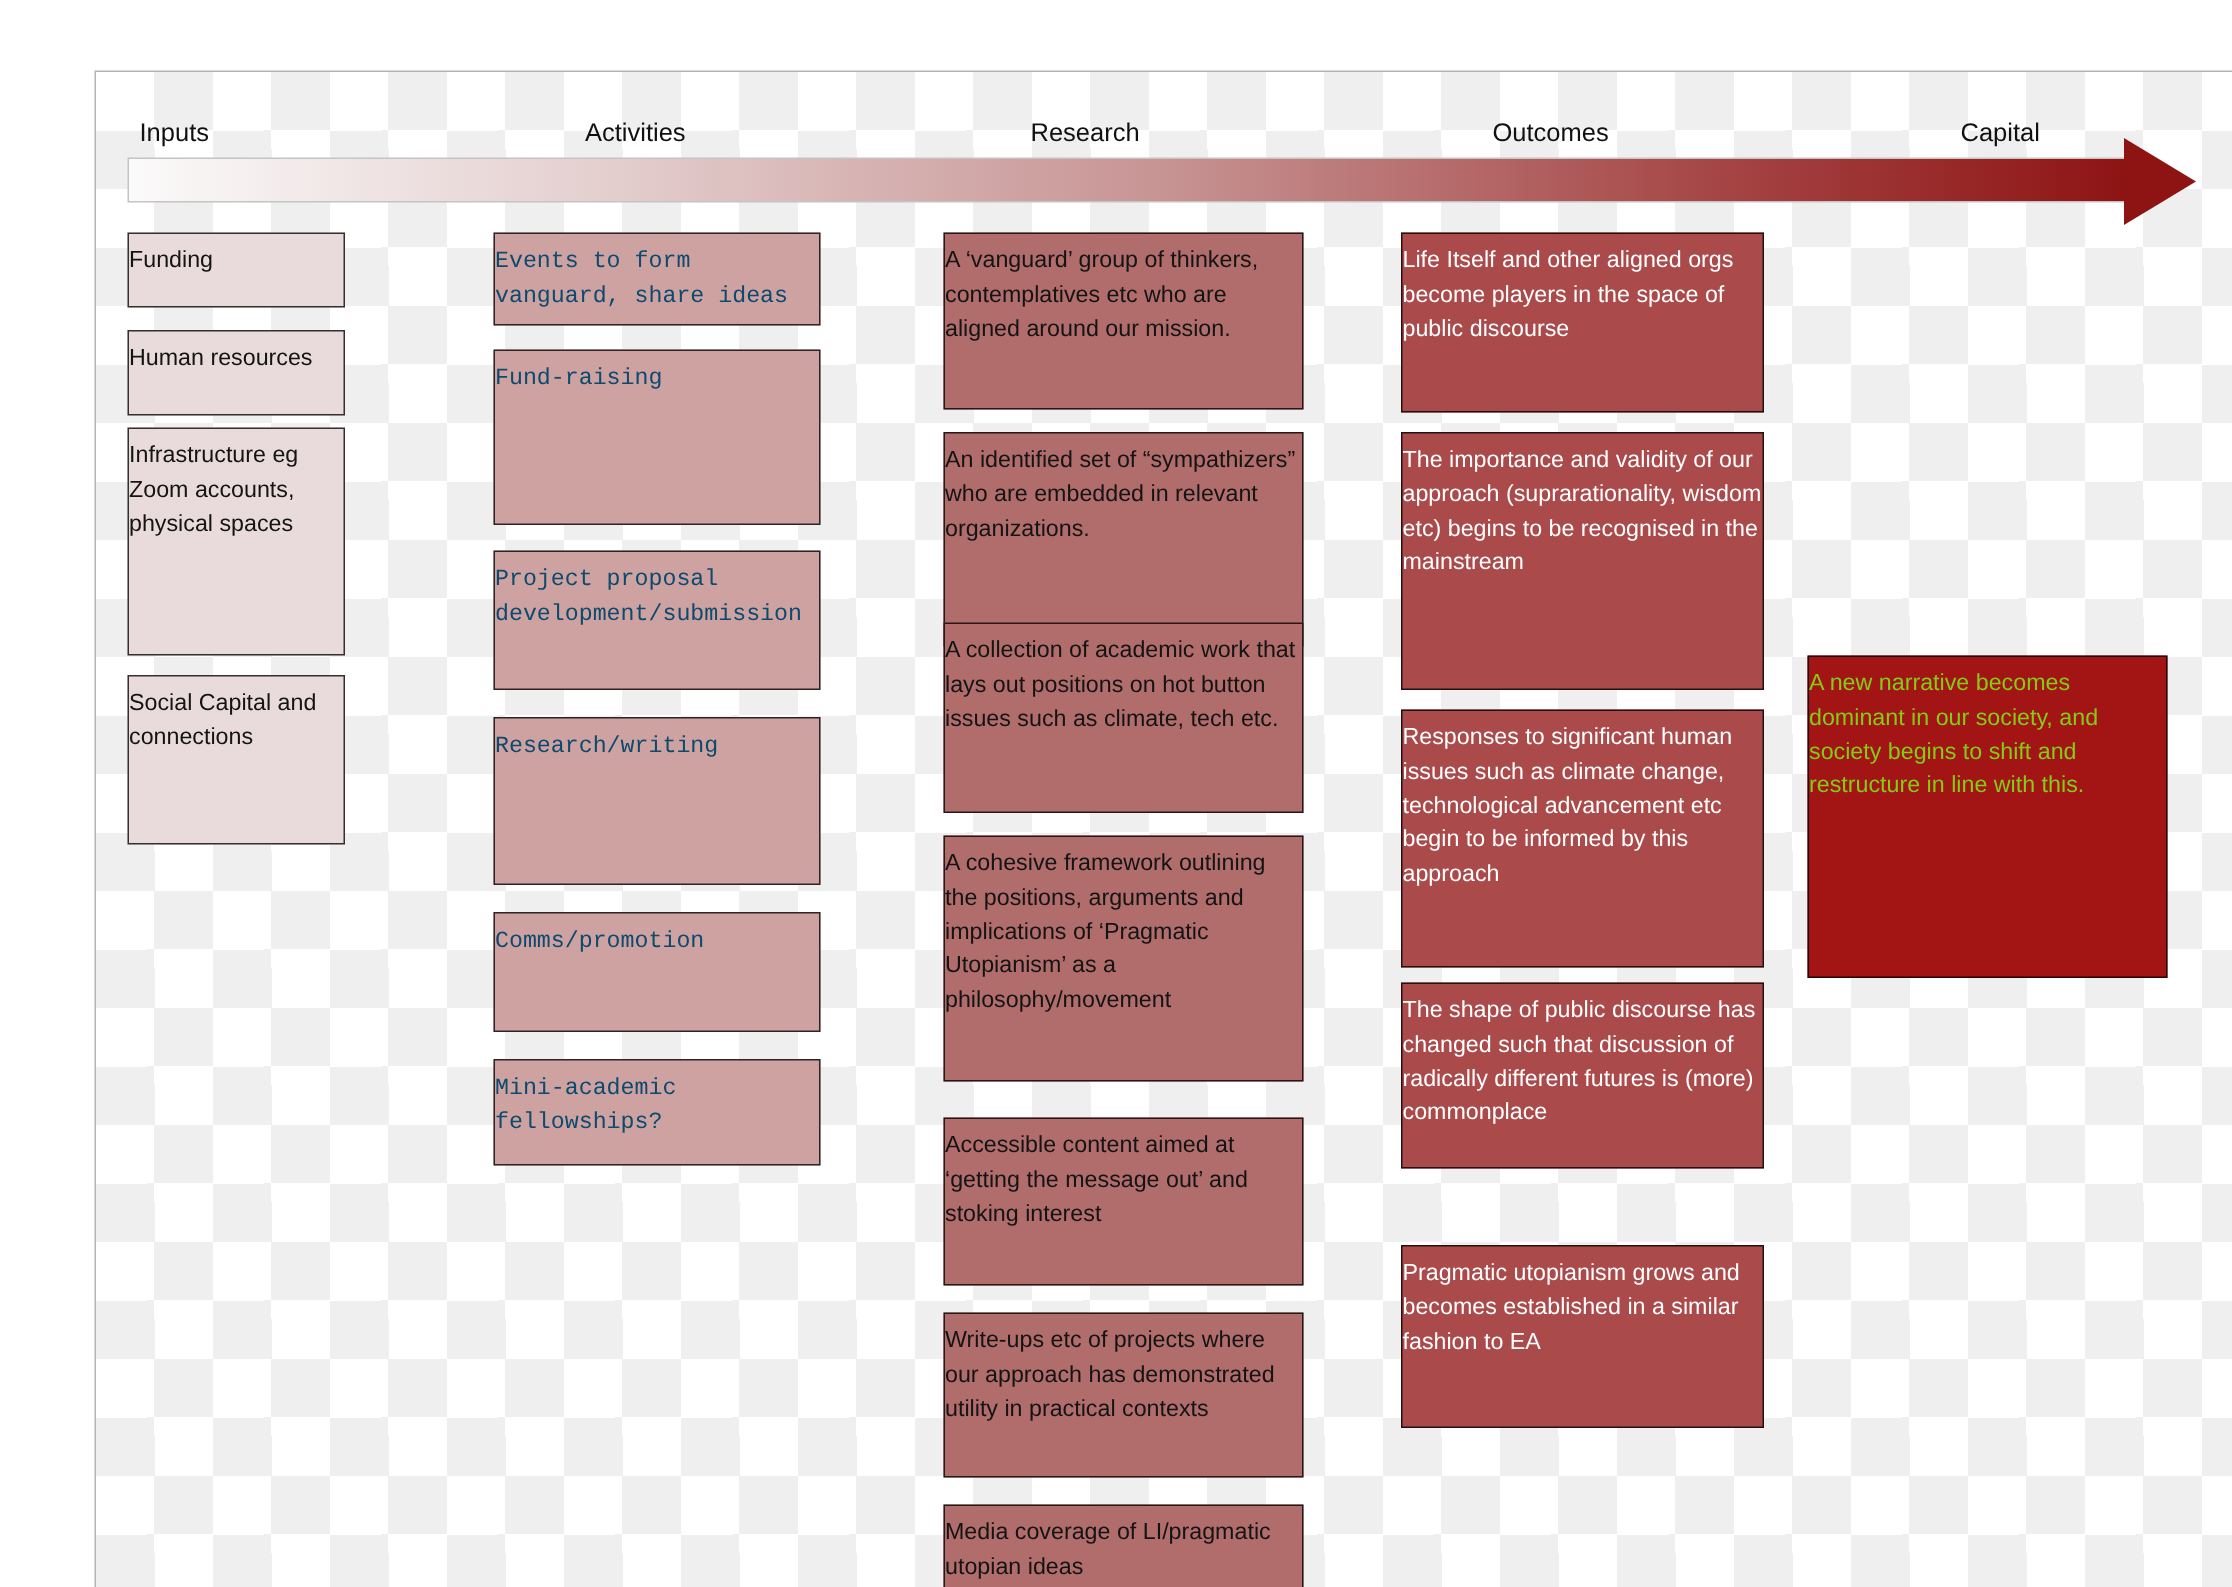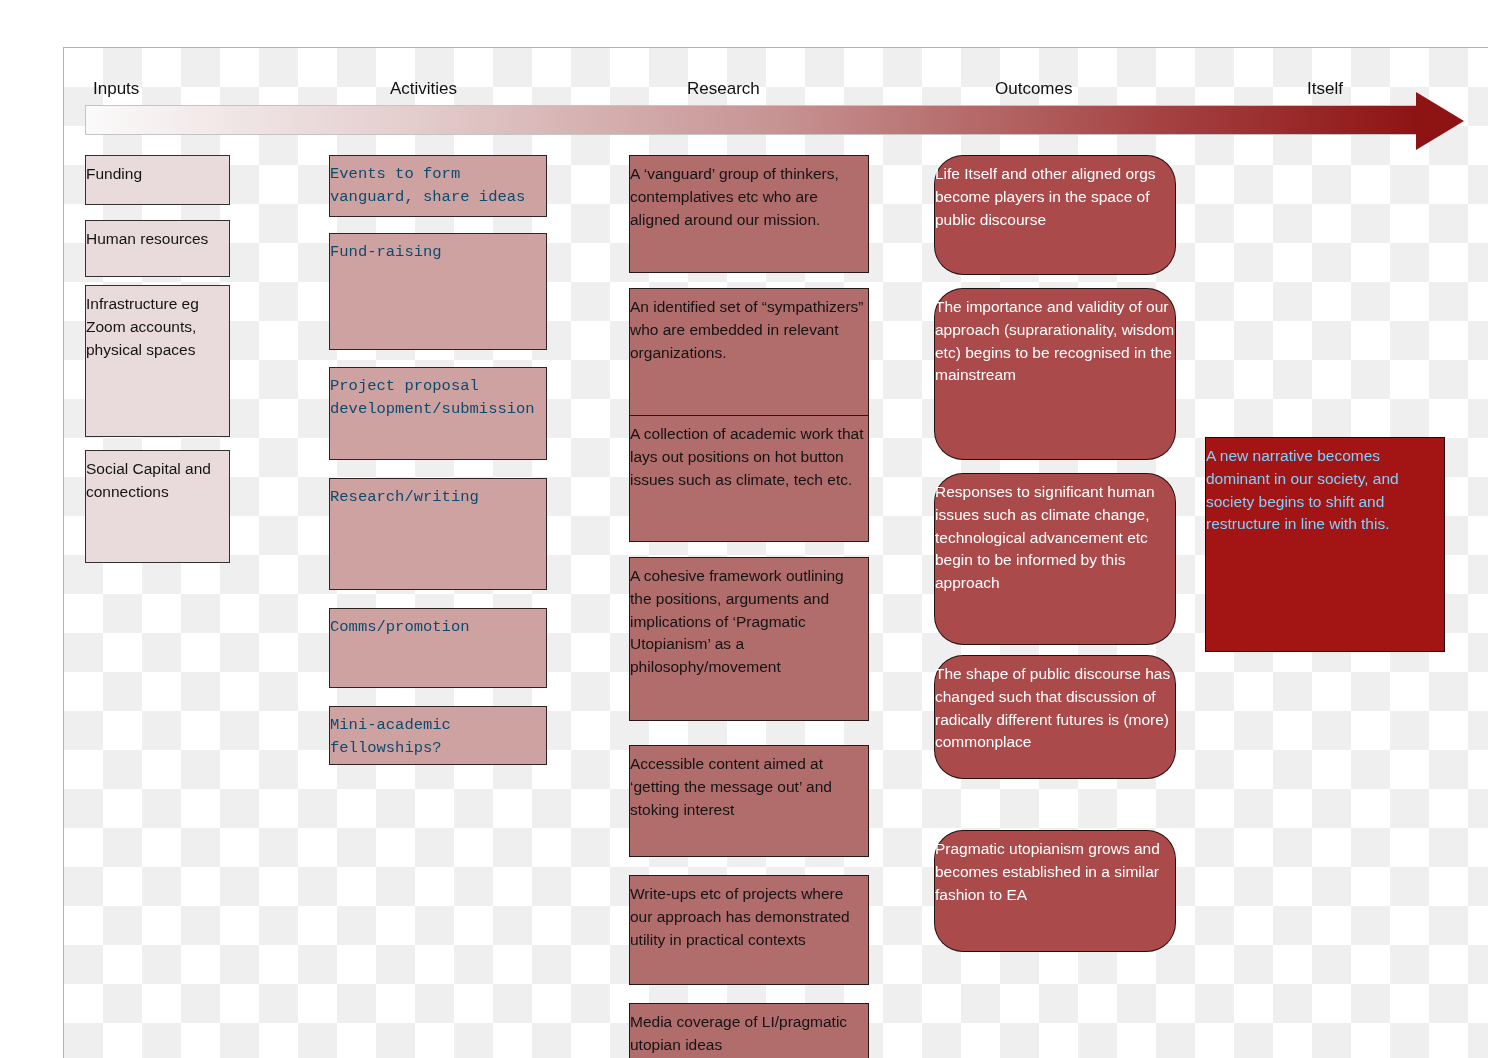--- a/index.html
+++ b/index.html
@@ -47,58 +47,58 @@
     position: absolute;
     border: 1px solid rgba(0,0,0,0.78);
     padding: 7px 0;
     font-size: 15.5px;
     line-height: 1.47;
     overflow-wrap: break-word;
   }
   .col-inputs   { background: #e9dbdb; color: #141414; }
   .col-activities { background: #cfa2a2; color: #0c4a6e; font-family: Liberation Mono, monospace; }
   .col-outputs  { background: #b16c6c; color: #141414; }
-  .col-outcomes { background: #aa4a4a; color: #ffffff; border-radius: 29px; }
-  .col-impacts  { background: #a31414; color: #7dd3fc; }
+  .col-outcomes { background: #aa4a4a; color: #ffffff; }
+  .col-impacts  { background: #a31414; color: #84cc16; }
   .resize-handle {
     position: absolute; left: 1412px; top: 1004px; width: 20px; height: 20px;
     background: repeating-linear-gradient(135deg,
       transparent 0 3px, #8c8c8c 3px 4.6px, transparent 4.6px 7.6px);
     clip-path: polygon(100% 0, 100% 100%, 0 100%);
     cursor: nwse-resize;
   }
 </style>
 </head>
 <body>
 
 <div class="edge-band-bottom"></div>
 <div class="edge-band-right"></div>
 
 <div class="canvas">
 
   <div class="stage-label" style="left:18px">Inputs</div>
   <div class="stage-label" style="left:315px">Activities</div>
   <div class="stage-label" style="left:612px">Research</div>
   <div class="stage-label" style="left:920px">Outcomes</div>
-  <div class="stage-label" style="left:1232px">Itself</div>
+  <div class="stage-label" style="left:1232px">Capital</div>
 
   <div class="arrow-body"></div>
   <div class="arrow-head"></div>
 
   <div class="box col-inputs" style="left:10px;top:96px;width:145px;height:50px">Funding</div>
   <div class="box col-inputs" style="left:10px;top:161px;width:145px;height:57px">Human resources</div>
   <div class="box col-inputs" style="left:10px;top:226px;width:145px;height:152px">Infrastructure eg Zoom accounts, physical spaces</div>
   <div class="box col-inputs" style="left:10px;top:391px;width:145px;height:113px">Social Capital and connections</div>
 
   <div class="box col-activities" style="left:254px;top:96px;width:218px;height:62px">Events to form vanguard, share ideas</div>
   <div class="box col-activities" style="left:254px;top:174px;width:218px;height:117px">Fund-raising</div>
   <div class="box col-activities" style="left:254px;top:308px;width:218px;height:93px">Project proposal development/submission</div>
   <div class="box col-activities" style="left:254px;top:419px;width:218px;height:112px">Research/writing</div>
   <div class="box col-activities" style="left:254px;top:549px;width:218px;height:80px">Comms/promotion</div>
-  <div class="box col-activities" style="left:254px;top:647px;width:218px;height:59px">Mini-academic fellowships?</div>
+  <div class="box col-activities" style="left:254px;top:647px;width:218px;height:71px">Mini-academic fellowships?</div>
 
   <div class="box col-outputs" style="left:554px;top:96px;width:240px;height:118px">A ‘vanguard’ group of thinkers, contemplatives etc who are aligned around our mission.</div>
   <div class="box col-outputs" style="left:554px;top:229px;width:240px;height:143px">An identified set of “sympathizers” who are embedded in relevant organizations.</div>
   <div class="box col-outputs" style="left:554px;top:356px;width:240px;height:127px">A collection of academic work that lays out positions on hot button issues such as climate, tech etc.</div>
   <div class="box col-outputs" style="left:554px;top:498px;width:240px;height:164px">A cohesive framework outlining the positions, arguments and implications of ‘Pragmatic Utopianism’ as a philosophy/movement</div>
   <div class="box col-outputs" style="left:554px;top:686px;width:240px;height:112px">Accessible content aimed at ‘getting the message out’ and stoking interest</div>
   <div class="box col-outputs" style="left:554px;top:816px;width:240px;height:110px">Write-ups etc of projects where our approach has demonstrated utility in practical contexts</div>
   <div class="box col-outputs" style="left:554px;top:944px;width:240px;height:90px">Media coverage of LI/pragmatic utopian ideas</div>
 
   <div class="box col-outcomes" style="left:859px;top:96px;width:242px;height:120px">Life Itself and other aligned orgs become players in the space of public discourse</div>

